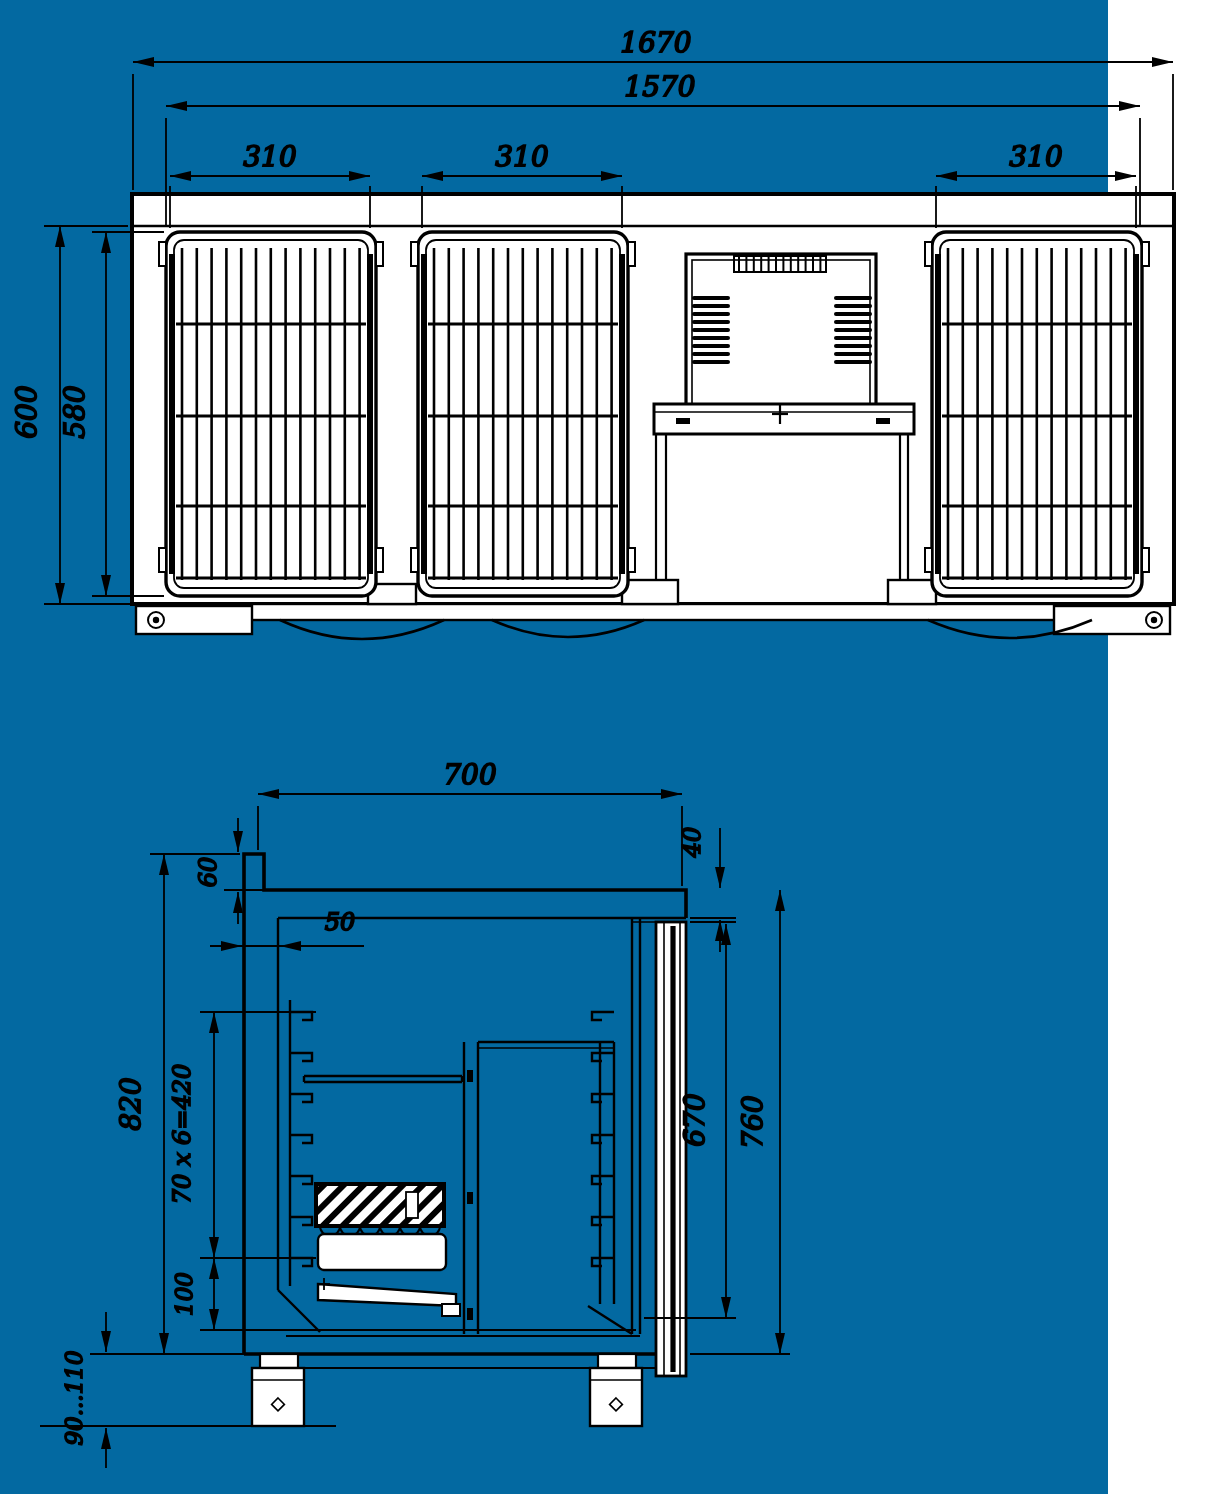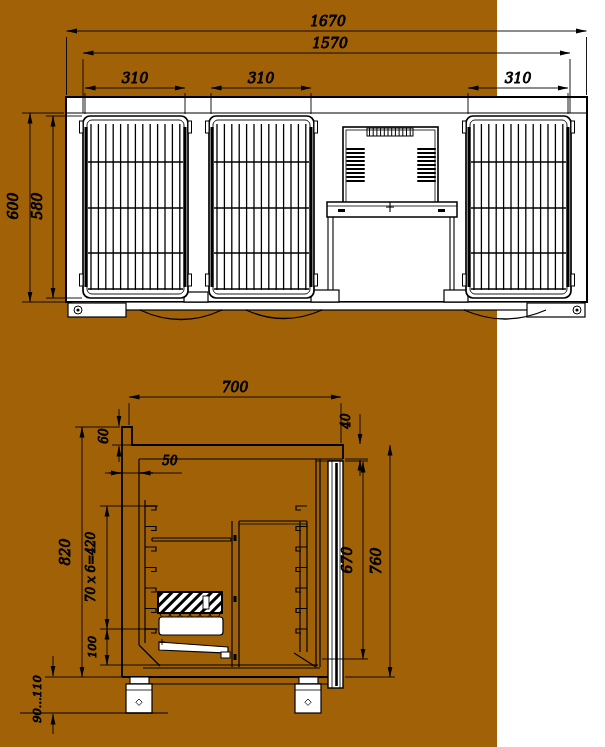--- a/index.html
+++ b/index.html
@@ -1,16 +1,16 @@
 <!DOCTYPE html>
 <html><head>
 <meta charset="utf-8">
 <style>
   html,body{margin:0;padding:0;background:#fff;}
-  .stage{width:497px;height:747px;background:#a16207;position:relative;}
+  .stage{width:554px;height:747px;background:#0369a1;position:relative;}
   svg{display:block;}
   .dim{font-family:"DejaVu Serif",serif;font-style:italic;fill:#000;}
   .d14{font-size:14px;}
   .d12{font-size:12px;}
   .d11{font-size:11.5px;}
 </style>
 </head>
 <body>
 
 <div class="stage">

